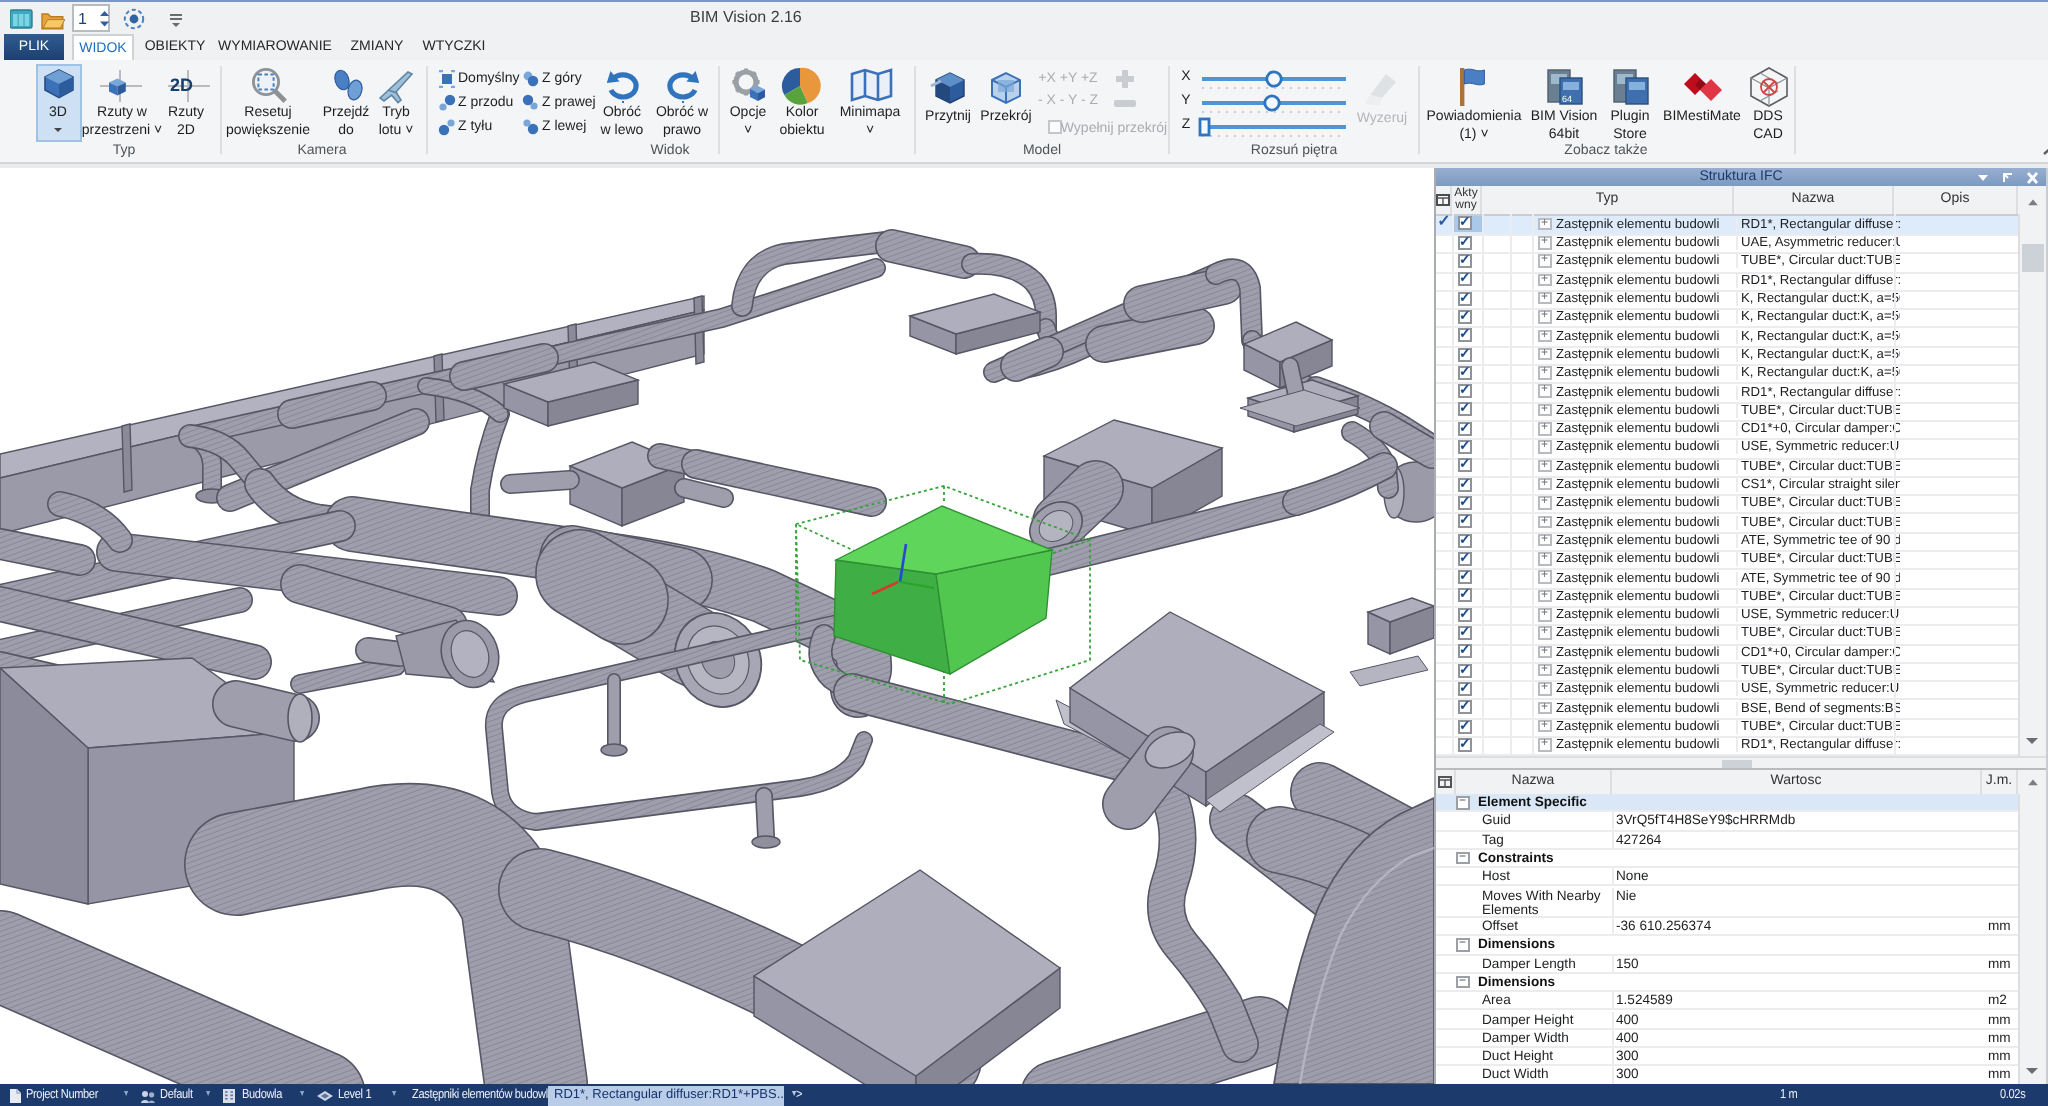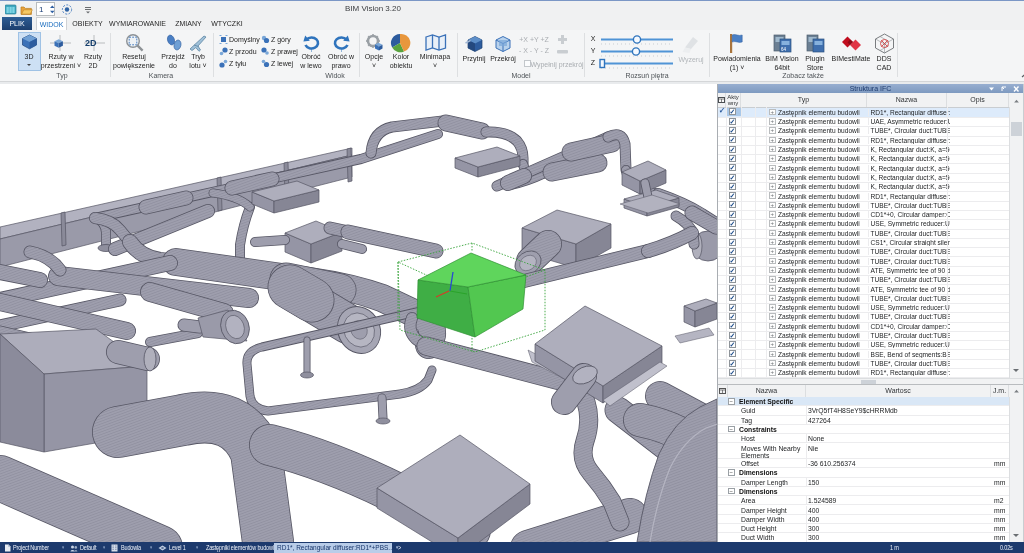--- a/index.html
+++ b/index.html
@@ -44,21 +44,21 @@
   <circle cx="62" cy="5.5" r="4.6" fill="none" stroke="#4a7fc0" stroke-width="1" stroke-dasharray="2 1.4"></circle>
   <circle cx="62" cy="5.5" r="2.2" fill="#2e63a4"></circle>
   <path d="M80 3.5 h6 M80 5.5 h6" stroke="#6a6d70" stroke-width="1"></path>
   <path d="M81 7.5 l2 2 2-2 z" fill="#6a6d70"></path>
  </svg>
  <span class="abs" style="left:36px;top:1px;width:19px;height:14px;background:#fff;border:1px solid #b8bcbf;box-sizing:border-box;font-size:8px;color:#1b3f77;padding-left:2px;line-height:13px;">1</span>
  <svg class="abs" style="left:49px;top:4px" width="7" height="9" viewBox="0 0 7 9">
       <path d="M1 3 l2.3-2.5 2.3 2.5 z" fill="#2e5fa3"></path>
       <path d="M1 5.8 l2.3 2.5 2.3-2.5 z" fill="#2e5fa3"></path>
     </svg>
- <span class="abs" style="left:345px;top:3px;font-size:8px;color:#3a3d40;">BIM Vision 3.20</span>
+ <span class="abs" style="left:345px;top:3px;font-size:8px;color:#3a3d40;">BIM Vision 2.16</span>
 </div>
 <div id="tabrow">
  <span class="tab" style="left:2px;width:30px;background:linear-gradient(#2e5d94,#1d3f6e);color:#fff;">PLIK</span>
  <span class="tab" style="left:36px;width:31px;background:#fff;color:#1b6dbe;border:1px solid #cfd2d5;border-bottom:none;box-sizing:border-box;">WIDOK</span>
  <span class="tab" style="left:71px;width:33px;">OBIEKTY</span>
  <span class="tab" style="left:107px;width:61px;">WYMIAROWANIE</span>
  <span class="tab" style="left:172px;width:33px;">ZMIANY</span>
  <span class="tab" style="left:208px;width:38px;">WTYCZKI</span>
 </div>
 <div id="ribbonbg"></div>

